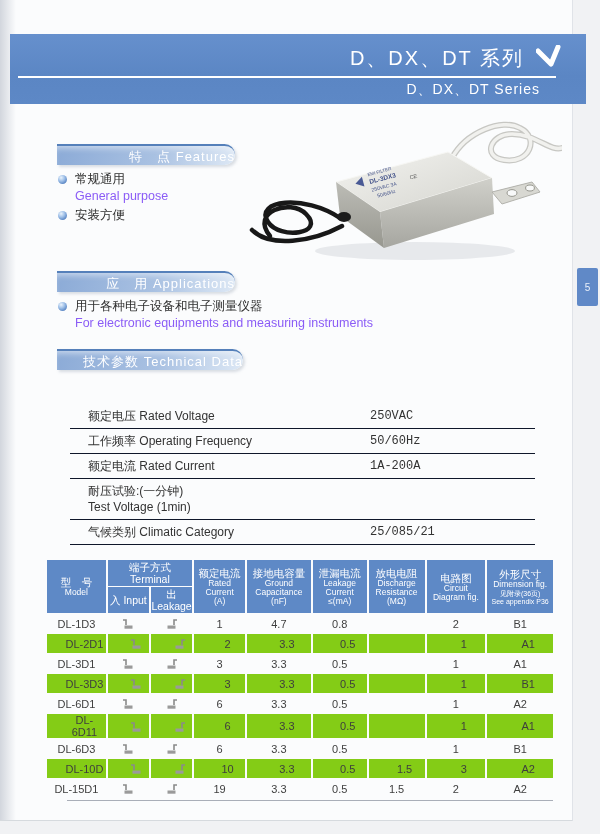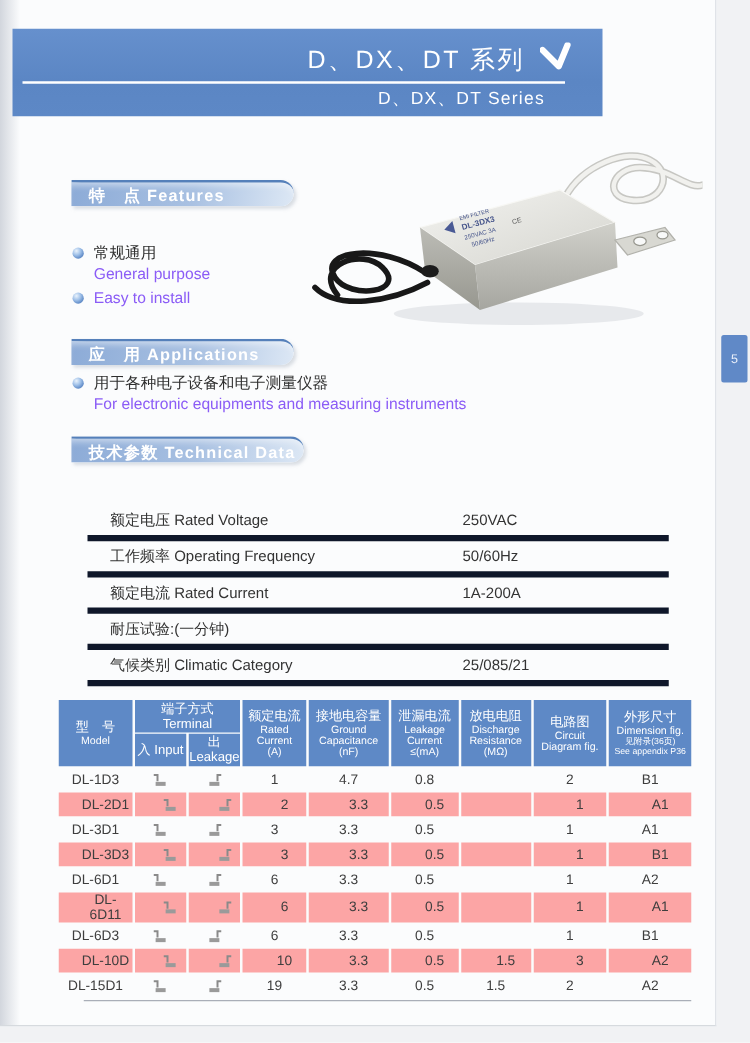--- a/index.html
+++ b/index.html
@@ -13,21 +13,21 @@
   .page{
     position:absolute;left:0;top:0;width:572px;height:820px;
     background:#fbfcfd;border-right:1px solid #e0e3e8;border-bottom:1px solid #d6dade;
   }
   .gutter{
     position:absolute;left:0;top:0;width:16px;height:820px;
     background:linear-gradient(to right,#d2d6dd,rgba(251,252,253,0));
   }
   
   .band{
-    position:absolute;left:10px;top:23px;width:472px;height:70px;
+    position:absolute;left:10px;top:34px;width:576px;height:70px;
     background:linear-gradient(180deg,#6690cd 0%,#5b86c4 60%,#5d88c6 100%);
   }
   .band .title-zh{
     position:absolute;right:62px;top:11px;font-size:20px;color:#fff;letter-spacing:2px;
   }
   .band .rule{
     position:absolute;left:8px;right:30px;top:42px;height:2px;background:#fff;
   }
   .band .title-en{
     position:absolute;right:46px;top:47px;font-size:14px;color:#fff;letter-spacing:1px;
@@ -38,65 +38,66 @@
     position:absolute;right:2px;top:268px;width:21px;height:38px;border-radius:2px;
     background:#6089c7;color:#eaf0fa;font-size:10px;display:flex;align-items:center;justify-content:center;
   }
   
   .section-bar{
     position:absolute;height:21px;width:178px;
     background:linear-gradient(100deg,#8cabd7 0%,#a9c1e2 55%,#dde8f5 100%);
     border-top:2px solid #5580ba;
     border-radius:0 11px 11px 0;
     box-shadow:2px 2px 3px rgba(150,160,178,.35), inset 0 5px 6px -3px rgba(255,255,255,.55);
-    color:#fff;font-weight:bold;font-size:13px;line-height:21px;padding-left:14px;letter-spacing:1px;
+    color:#fff;font-weight:normal;font-size:13px;line-height:21px;padding-left:14px;letter-spacing:1px;
     box-sizing:border-box;
+    text-align:right;
   }
   #features-bar{left:57px;top:144px;}
   #applications-bar{left:57px;top:271px;}
   #technical-bar{left:57px;top:349px;width:186px;}
   
   .bullet-list{position:absolute;font-size:12.5px;line-height:17px;}
-  #features-list{left:58px;top:171px;width:300px;margin-top:23px;}
+  #features-list{left:58px;top:171px;width:300px;}
   #applications-list{left:58px;top:298px;width:420px;}
   .bullet-item{position:relative;padding-left:17px;margin-bottom:2px;}
   .bullet-dot{
     position:absolute;left:0;top:4px;width:9px;height:9px;border-radius:50%;
     background:radial-gradient(circle at 35% 30%,#eaf3fc 0%,#9fc0e8 40%,#5b87c5 75%,#48709f 100%);
   }
   .bullet-item .zh{color:#2f2f2f;}
   .bullet-item .en{color:#8b5cf6;}
   
   .photo{position:absolute;left:240px;top:118px;width:322px;height:150px;}
   
   .spec{position:absolute;left:70px;top:404px;width:465px;font-size:12px;}
   .spec-row{
     display:flex;align-items:flex-start;
-    border-bottom:5px solid #0f172a;
+    border-bottom:1px solid #0f172a;
     padding:4px 0 4px 0;line-height:16px;
   }
   .spec-label{width:300px;padding-left:18px;box-sizing:border-box;color:#333;}
-  .spec-value{flex:1;color:#333;}
+  .spec-value{flex:1;color:#333;font-family:Liberation Mono, monospace;}
   .spec-value .v{display:inline-block;min-width:78px;}
   .spec-value .n{display:inline-block;}
   
   .dtable{position:absolute;left:45px;top:559px;width:510px;}
   table{width:100%;border-collapse:separate;border-spacing:2px 1px;table-layout:fixed;}
   th{
     background:#5e89c6;color:#fff;font-weight:normal;
     padding:1px 0;vertical-align:middle;text-align:center;
   }
   .h-zh{font-size:10.5px;line-height:12px;}
   .h-en{font-size:8.5px;line-height:9px;white-space:pre-line;}
   .h-note{font-size:7px;line-height:8px;white-space:pre-line;margin-top:1px;}
   td{
     height:19px;text-align:center;font-size:11px;color:#3e3e3e;
     padding:0;vertical-align:middle;background:transparent;
   }
-  tr.grey td{background:#fca5a5;padding-left:16px;}
+  tr.grey td{background:#84cc16;padding-left:16px;}
   .bottom-rule{margin:1px 0 0 22px;width:486px;border-top:1px solid #a9aeb8;}
   .lug-icon{display:inline-block;vertical-align:middle;}
 </style>
 </head>
 <body>
 
 <div class="page">
   <div class="gutter"></div>
 </div>
 
@@ -115,21 +116,21 @@
 
 <div class="section-bar" id="features-bar">特　点  Features</div>
 <div class="bullet-list" id="features-list">
   <div class="bullet-item">
     <span class="bullet-dot"></span>
     <div class="zh">常规通用</div>
     <div class="en">General purpose</div>
   </div>
   <div class="bullet-item">
     <span class="bullet-dot"></span>
-    <div class="en">Easy to install</div>
+    <div class="zh">安装方便</div>
   </div>
 </div>
 
 <div class="photo">
   <svg width="322" height="150" viewBox="0 0 322 150">
     <defs>
       <linearGradient id="gTop" x1="0" y1="0" x2="1" y2="1">
         <stop offset="0" stop-color="#f3f3f0"></stop>
           <stop offset="1" stop-color="#d5d5cf"></stop>
       </linearGradient>
@@ -217,20 +218,21 @@
 
     </div>
     <div class="spec-value">
       <div class="auto-hide"><span class="v">1A-200A</span><span class="n"></span></div>
 
     </div>
   </div>
   <div class="spec-row">
     <div class="spec-label">
       <div>耐压试验:(一分钟)</div>
+      <div class="auto-hide">Test Voltage (1min)</div>
     </div>
   </div>
   <div class="spec-row">
     <div class="spec-label">
       <div>气候类别 Climatic Category</div>
 
     </div>
     <div class="spec-value">
       <div class="auto-hide"><span class="v">25/085/21</span><span class="n"></span></div>
 

